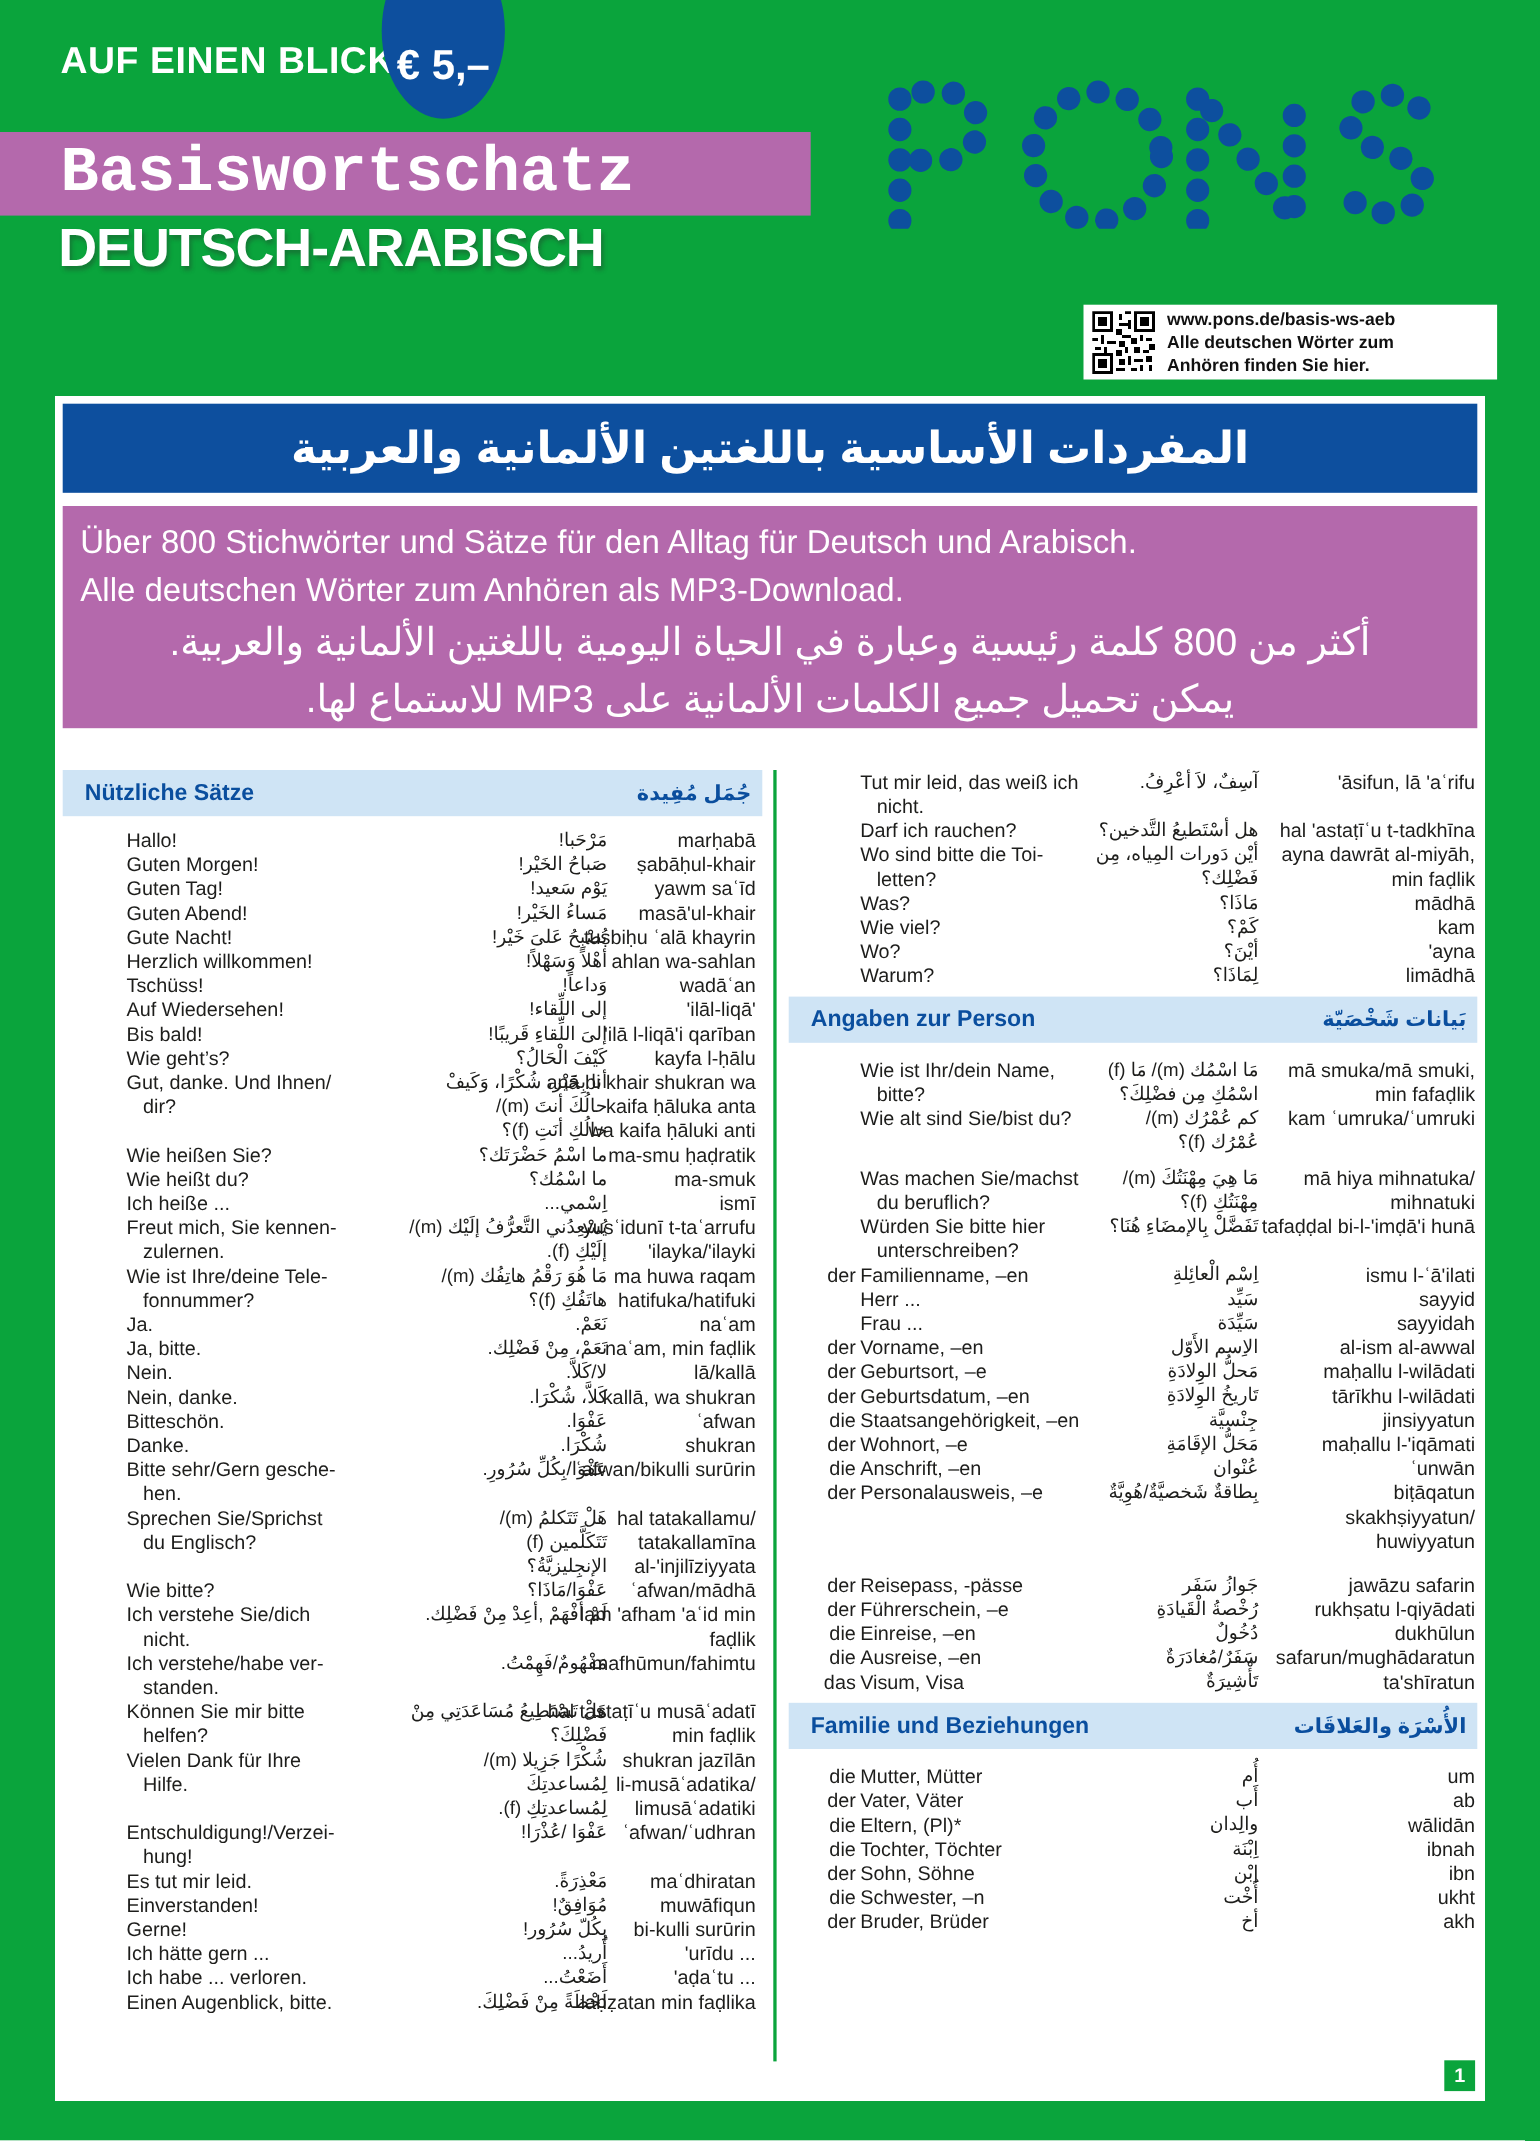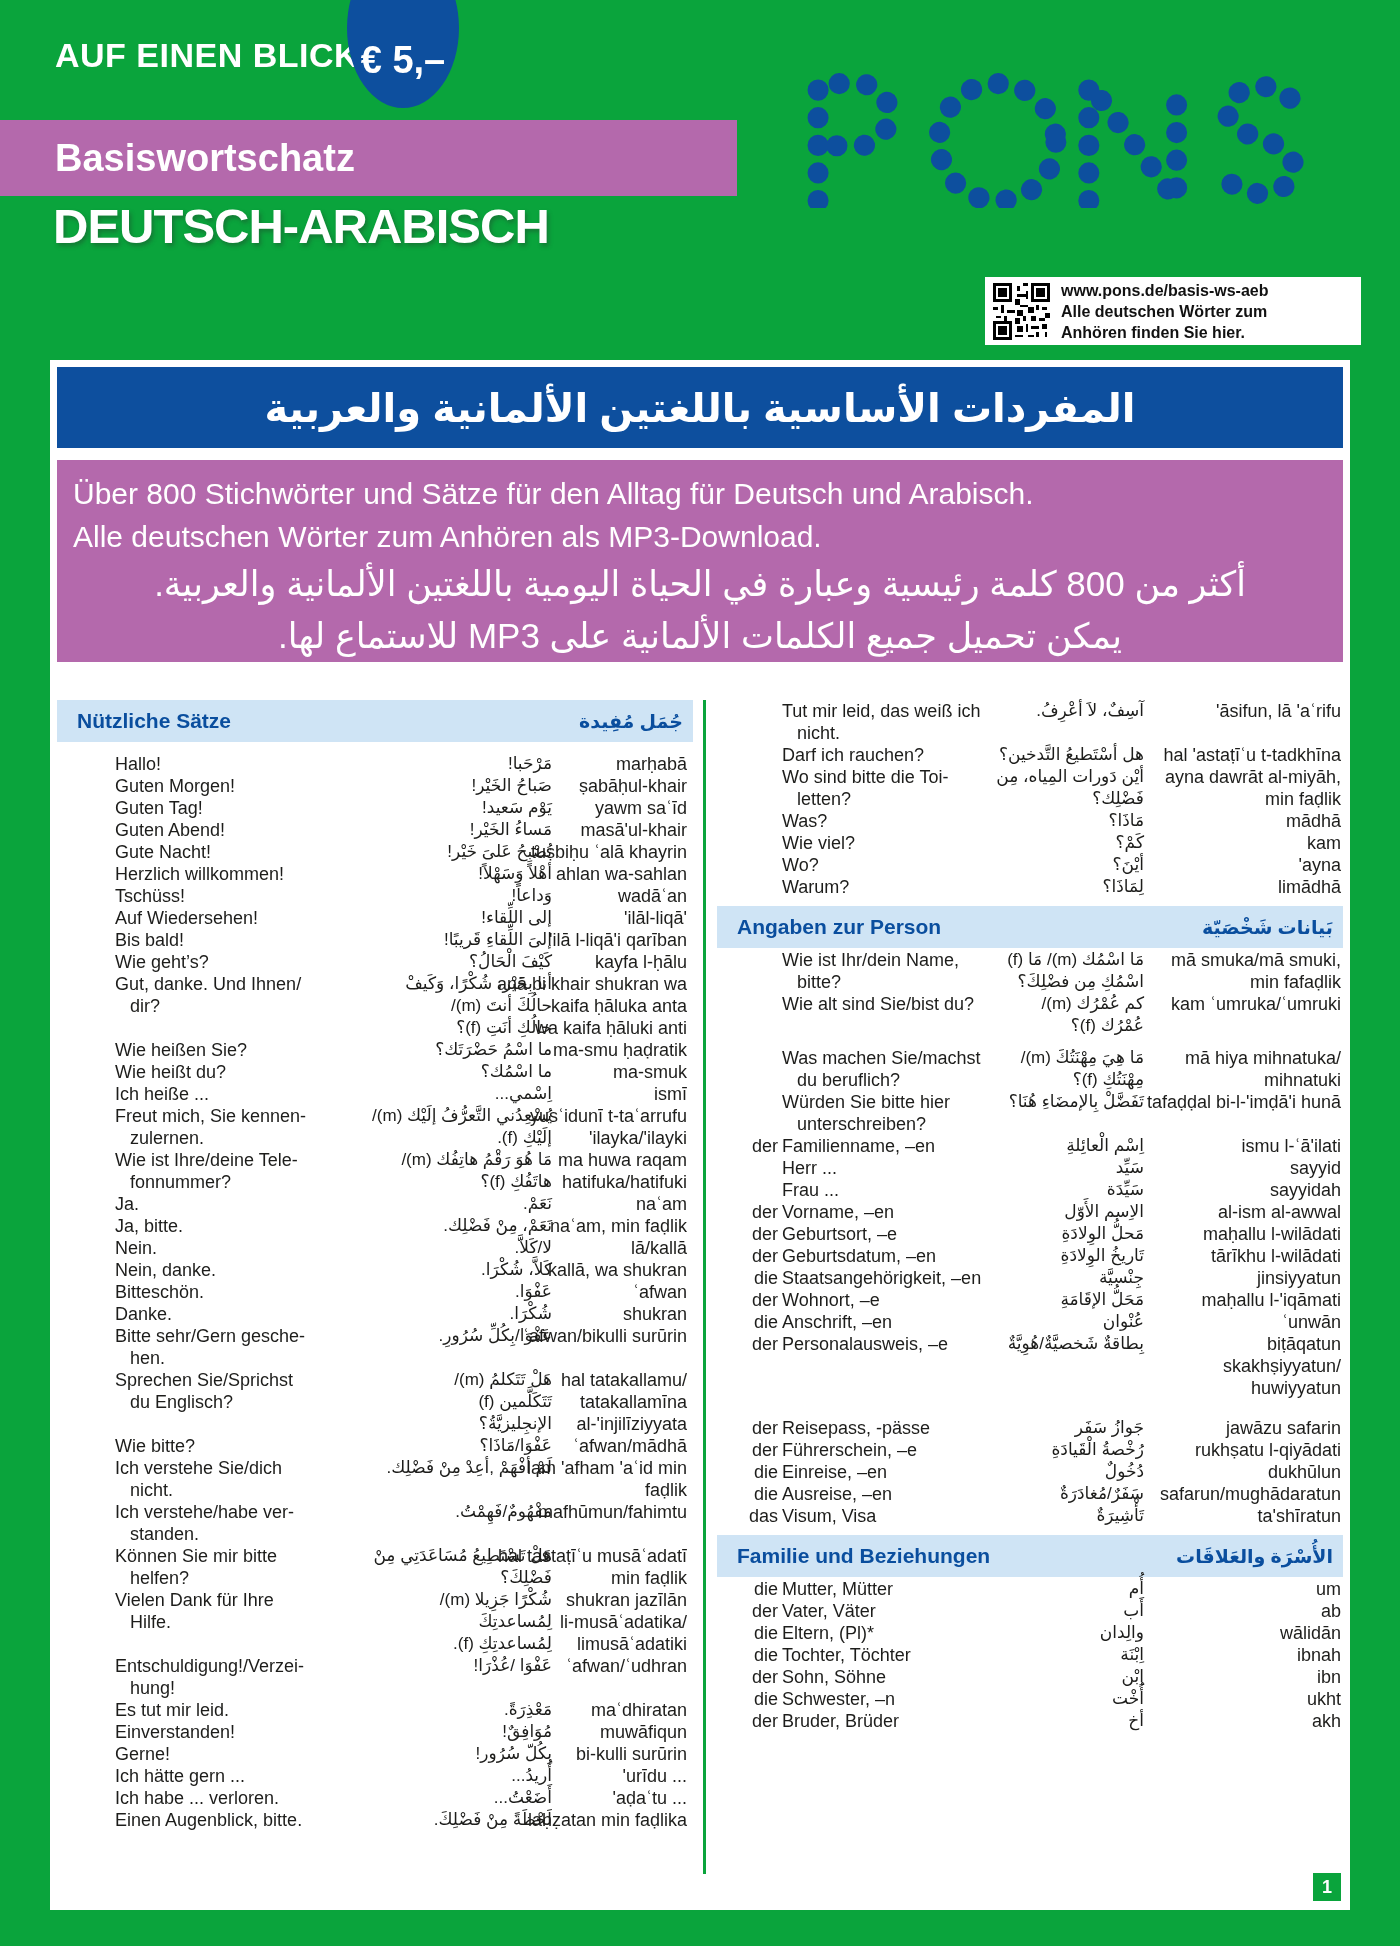--- a/index.html
+++ b/index.html
@@ -5,21 +5,21 @@
   html,body{margin:0;padding:0;background:#fff;}
   .page{position:relative;width:1400px;height:1946px;background:#0aa43c;overflow:hidden;
         font-family:"Liberation Sans","DejaVu Sans",sans-serif;color:#1d1d1b;}
   
   .tagline{position:absolute;left:55px;top:36px;font-size:34px;font-weight:bold;color:#fff;letter-spacing:.5px;}
   .price-circle{position:absolute;left:347px;top:-52px;width:112px;height:160px;background:#0d4f9e;border-radius:50%;
         display:flex;align-items:flex-end;justify-content:center;padding-bottom:26px;box-sizing:border-box;}
   .price-circle span{color:#fff;font-size:38px;font-weight:bold;}
   .series-band{position:absolute;left:0;top:120px;width:737px;height:76px;background:#b469ac;
         display:flex;align-items:center;}
-  .series-band span{color:#fff;font-size:38px;font-weight:bold;margin-left:55px;}
+  .series-band span{color:#fff;font-size:58px;font-weight:bold;margin-left:55px;font-family:Liberation Mono, monospace;}
   .main-title{position:absolute;left:53px;top:198px;font-size:49px;font-weight:bold;color:#fff;
         letter-spacing:-1px;text-shadow:2px 3px 4px rgba(40,40,40,.35);white-space:nowrap;}
   .pons-logo{position:absolute;left:792px;top:58px;width:568px;height:150px;}
   .qr-box{position:absolute;left:985px;top:277px;width:376px;height:68px;background:#fff;
         display:flex;align-items:center;box-sizing:border-box;padding:5px 8px;}
   .qr-svg{width:57px;height:57px;flex:0 0 57px;}
   .qr-text{margin-left:11px;font-size:16px;line-height:21px;font-weight:bold;color:#111;}
   
   .panel{position:absolute;left:50px;top:360px;width:1300px;height:1550px;background:#fff;}
   .arabic-band{position:absolute;left:7px;right:7px;top:7px;height:81px;background:#0d4f9e;
@@ -30,21 +30,21 @@
   .intro-de{color:#ffffff;font-size:30px;line-height:43px;}
   .intro-ar{color:#fff;font-size:35px;line-height:52px;text-align:center;direction:rtl;}
   
   .content{position:absolute;left:7px;right:7px;top:340px;bottom:36px;display:flex;align-items:stretch;}
   .col{position:relative;}
   .col0{width:636px;flex:0 0 636px;}
   .col1{flex:1;}
   .divider{width:3px;background:#0aa43c;margin:0 11px 0 10px;}
   .band{height:42px;background:#cfe4f5;display:flex;align-items:center;justify-content:space-between;
         padding:0 10px 0 20px;margin-bottom:11px;}
-  .col1 .band{margin-top:8px;margin-bottom:1px;}
+  .col1 .band{margin-top:8px;margin-bottom:14px;}
   .band .bde{color:#0a4e9e;font-weight:bold;font-size:21px;}
   .band .bar{color:#0a4e9e;font-weight:bold;font-size:19px;direction:rtl;}
   .row{position:relative;}
   .de{padding-left:73px;text-indent:-15px;white-space:pre;font-size:18px;line-height:22px;}
   .col1 .de{padding-left:80px;}
   .art{display:inline-block;width:30px;margin-left:-34px;margin-right:4px;text-align:right;text-indent:0;}
   .ar{position:absolute;top:0;right:141px;text-align:right;white-space:pre;direction:rtl;
         font-size:17px;line-height:22px;}
   .col1 .ar{right:199px;}
   .tr{position:absolute;top:0;right:6px;text-align:right;white-space:pre;font-size:18px;line-height:22px;}

